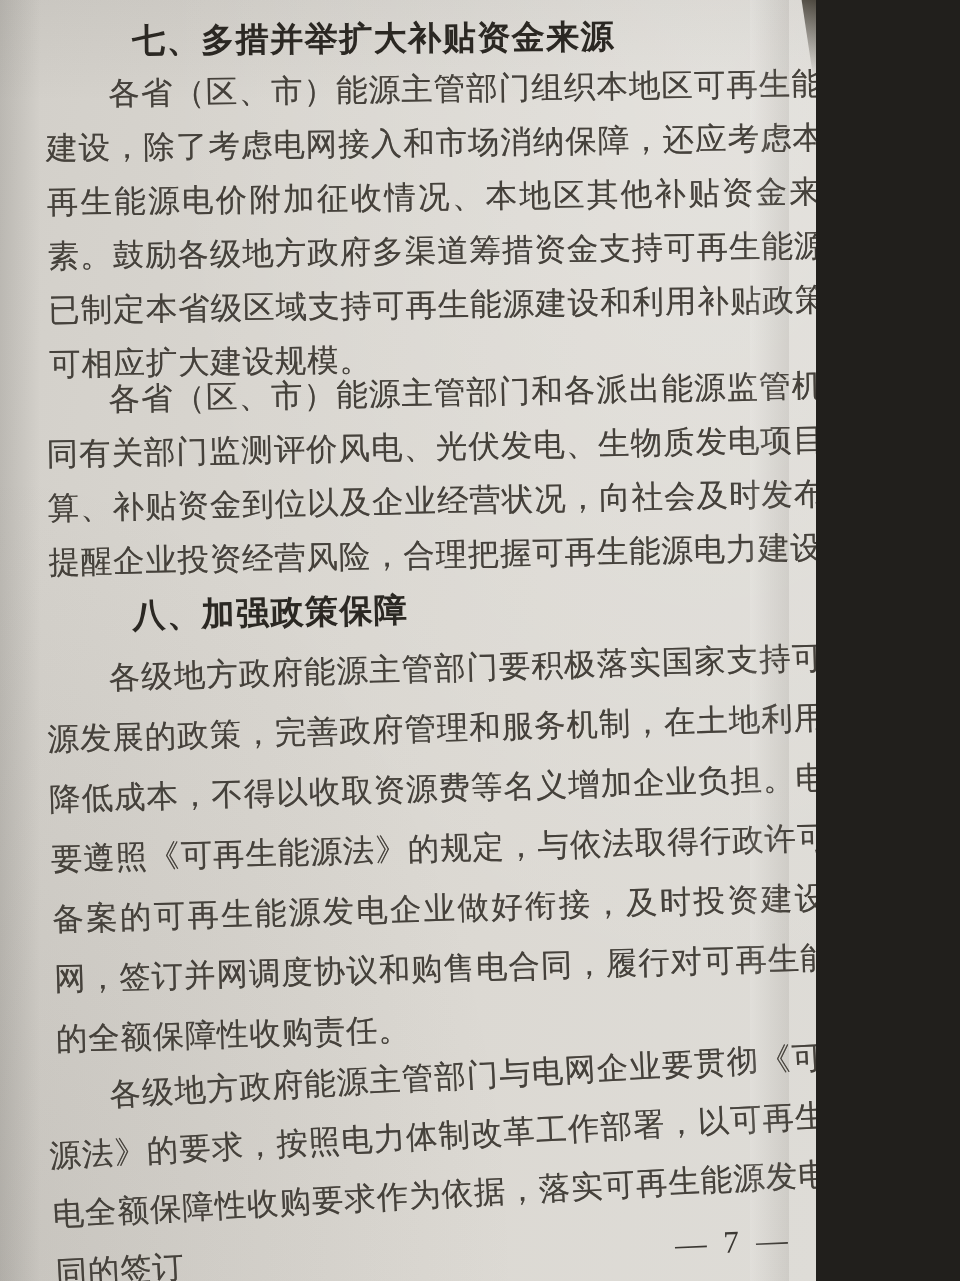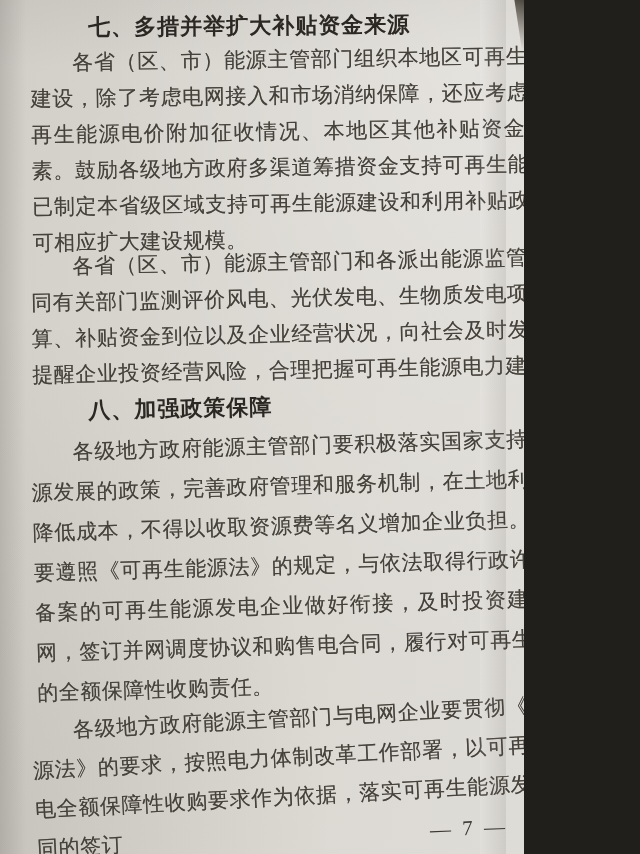--- a/index.html
+++ b/index.html
@@ -12,20 +12,21 @@
     width: 524px;
     height: 854px;
     overflow: hidden;
     background:
       radial-gradient(ellipse at 88% 6%, rgba(255,255,255,0.22), rgba(255,255,255,0) 55%),
       radial-gradient(ellipse at 0% 100%, rgba(60,55,48,0.10), rgba(60,55,48,0) 45%),
       linear-gradient(to right, rgba(40,38,34,0.14), rgba(40,38,34,0) 5%),
       linear-gradient(to bottom, rgba(40,38,34,0.05), rgba(40,38,34,0) 8%),
       linear-gradient(100deg, #d2cfc9 0%, #d8d5cf 30%, #dcd9d3 62%, #dedcd7 100%);
     font-family: "Liberation Serif", serif;
+    padding-left: 20px;
   }
   
   .crease-right {
     position: absolute;
     top: 0; bottom: 0;
     right: 18px;
     width: 26px;
     background: linear-gradient(to right, rgba(255,255,255,0.10), rgba(70,65,58,0.10));
     pointer-events: none;
   }

